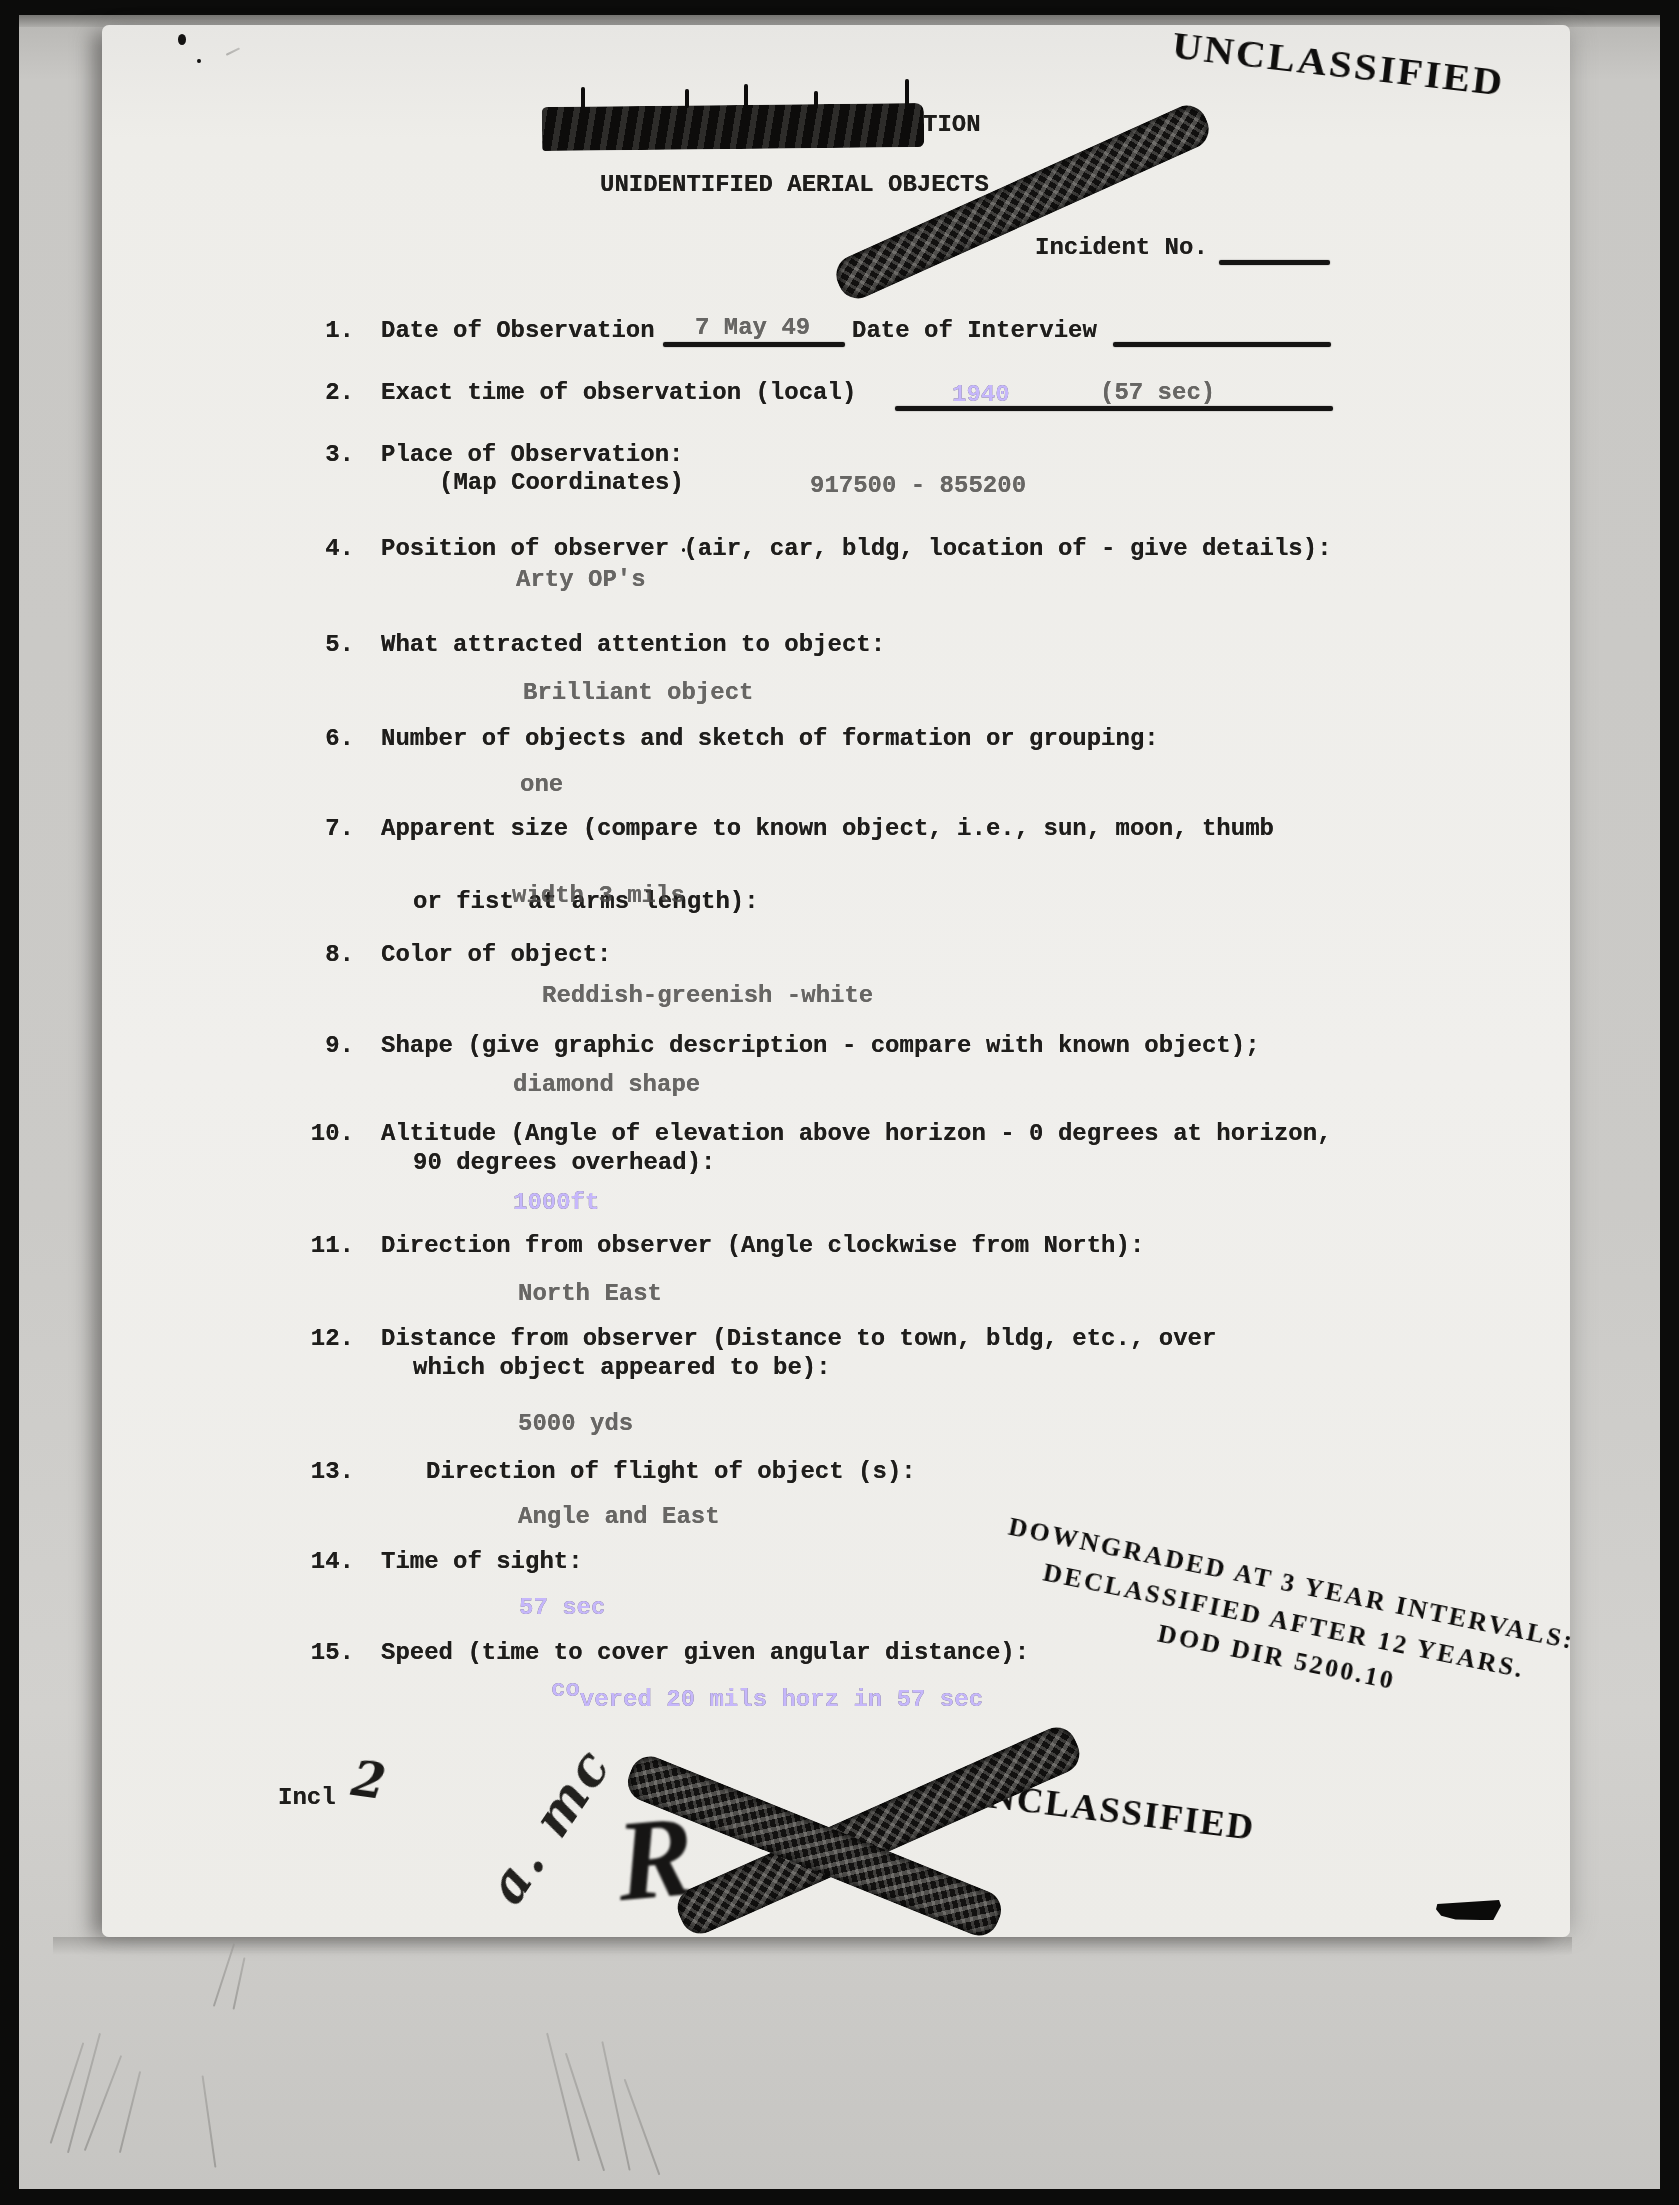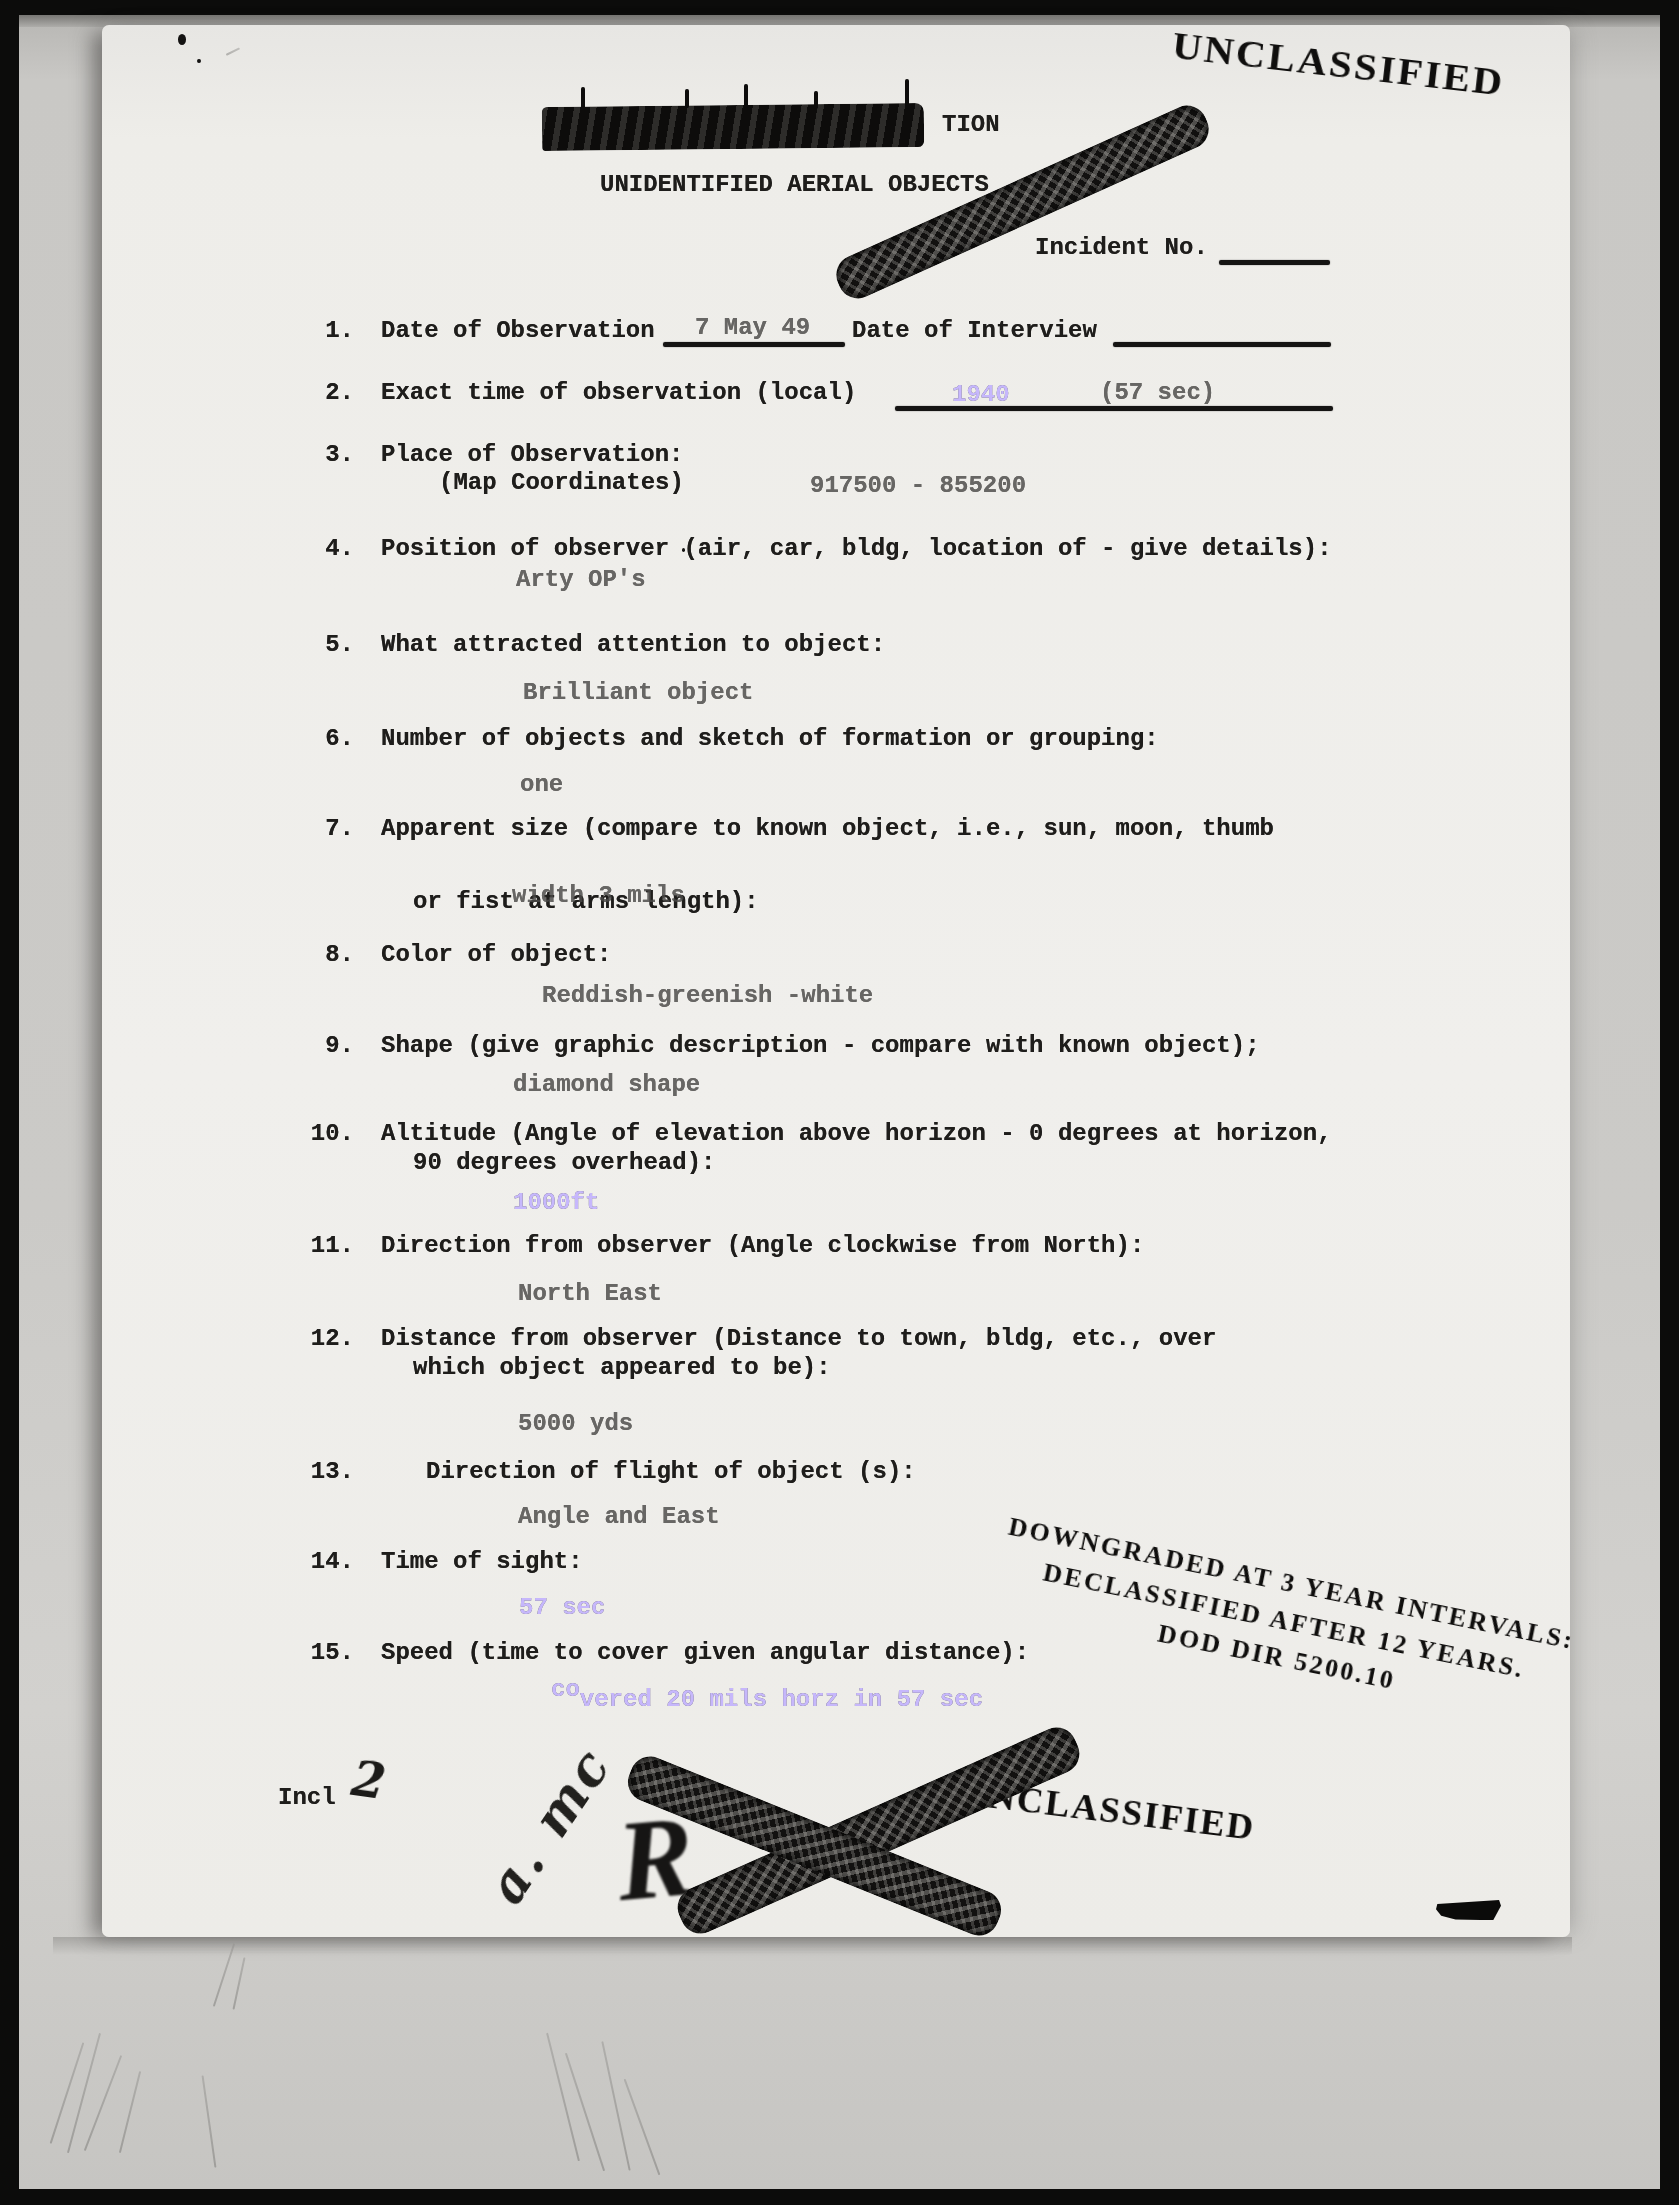--- a/index.html
+++ b/index.html
@@ -76,21 +76,21 @@
   <div class="scr" style="left:641px;top:2076px;height:102px;transform:rotate(-20deg);"></div>
 
   <div class="stamp unc-top">UNCLASSIFIED</div>
 
   <div class="redact"></div>
   <div class="tick" style="left:581px;top:87px;height:21px;"></div>
   <div class="tick" style="left:685px;top:89px;height:18.5px;"></div>
   <div class="tick" style="left:744px;top:84px;height:24px;"></div>
   <div class="tick" style="left:814px;top:91px;height:17.7px;"></div>
   <div class="tick" style="left:905px;top:79px;height:30px;"></div>
-  <div class="t" style="left:942px;top:111px;">TION</div>
+  <div class="t" style="left:923px;top:111px;">TION</div>
 
   <div class="t" style="left:600px;top:171px;">UNIDENTIFIED AERIAL OBJECTS</div>
 
   <div class="blot" style="left:821px;top:180px;width:403px;height:44px;transform:rotate(-24.3deg);"></div>
 
   <div class="t" style="left:1035px;top:234px;">Incident No.</div>
   <div class="ul" style="left:1219px;top:260px;width:111px;"></div>
 
   <div class="t num" style="top:317px;">1.</div>
   <div class="t" style="left:381px;top:317px;">Date of Observation</div>

